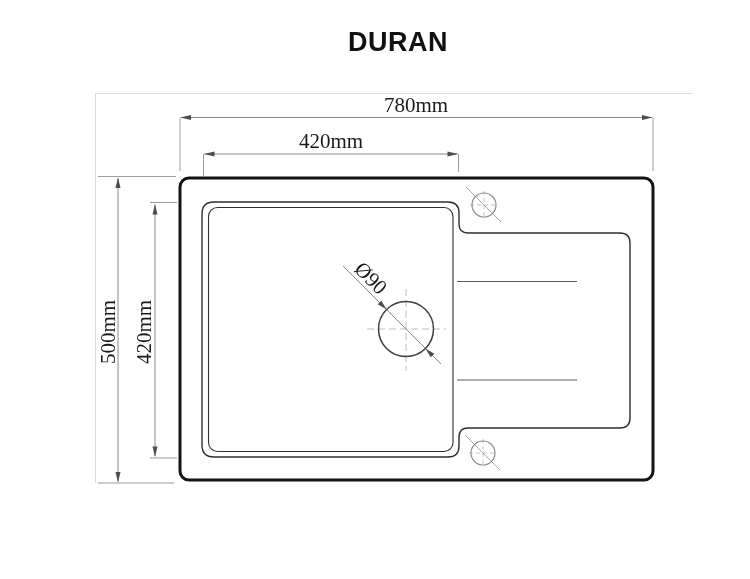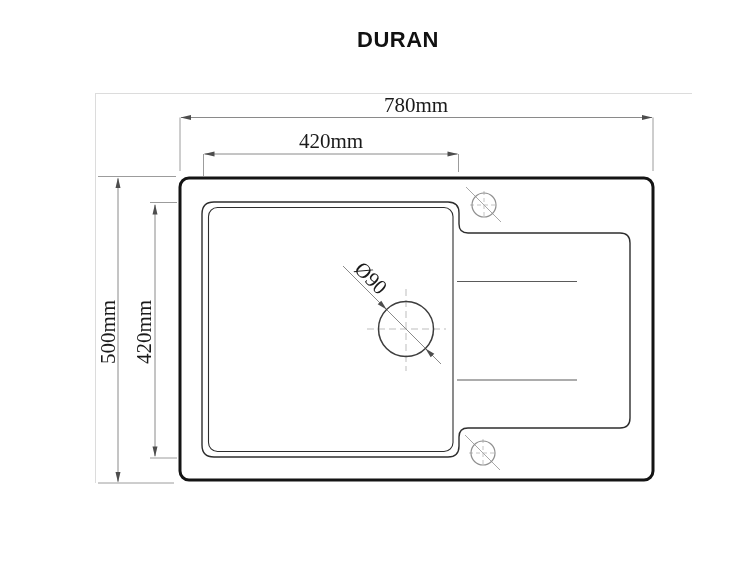--- a/index.html
+++ b/index.html
@@ -10,21 +10,21 @@
     font-family:"Liberation Serif", serif;
     overflow:hidden;
   }
   .title{
     position:absolute;
     top:27px;left:0;right:0;
     padding-left:46px;
     text-align:center;
     font-family:"Liberation Sans", sans-serif;
     font-weight:bold;
-    font-size:22px;
+    font-size:27px;
     letter-spacing:0.5px;
     color:#111111;
   }
   svg{position:absolute;top:0;left:0;}
   .dim-text{
     font-family:"Liberation Serif", serif;
     font-size:21px;
     fill:#1a1a1a;
   }
 </style>

